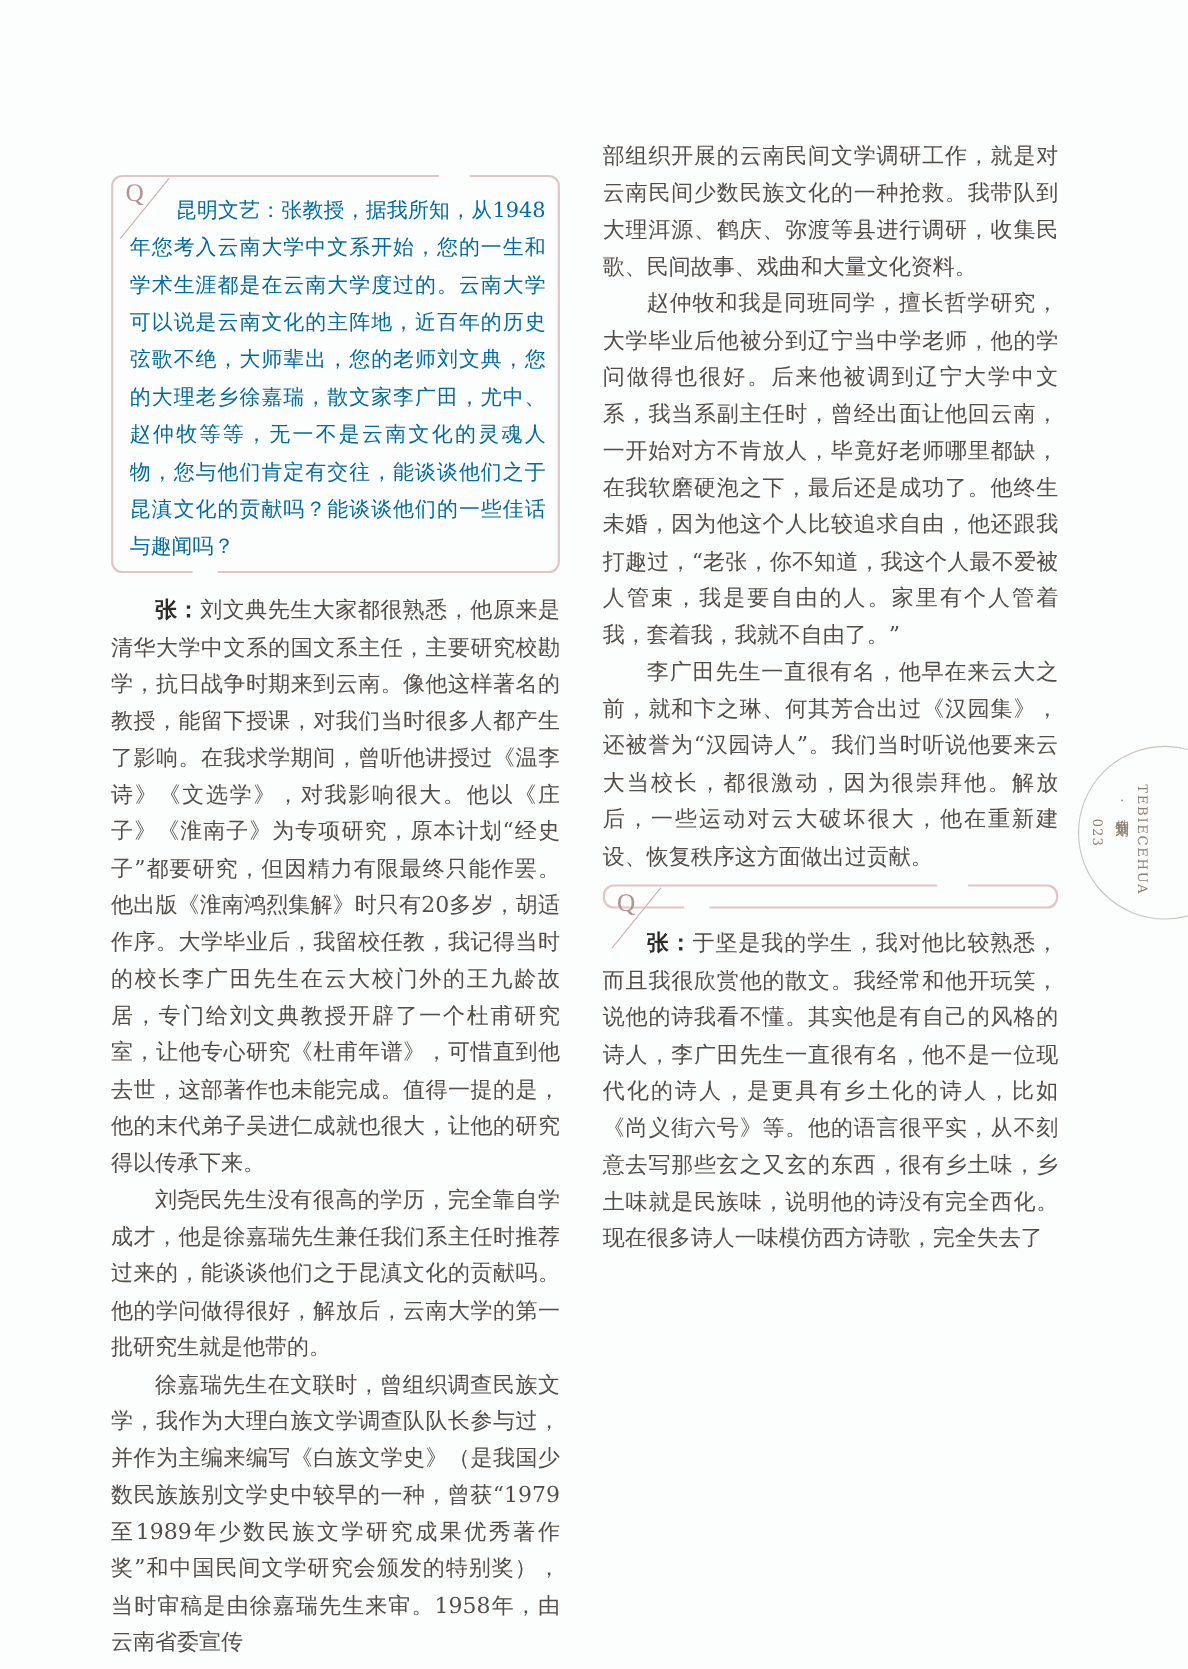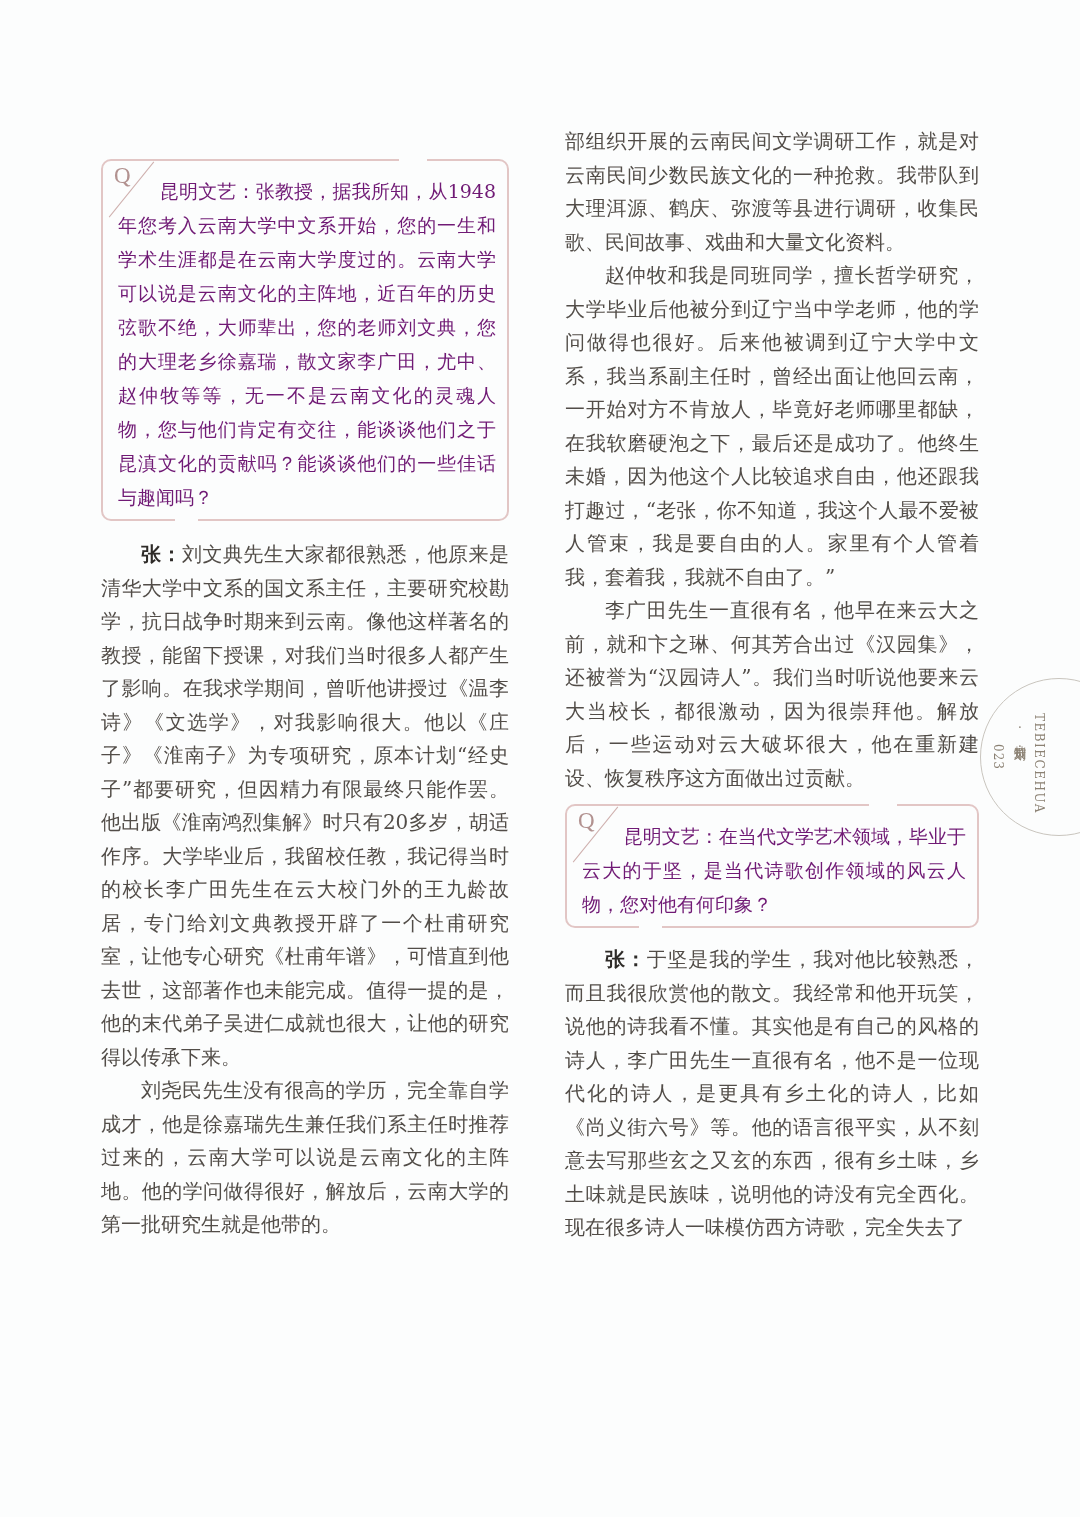--- a/index.html
+++ b/index.html
@@ -7,21 +7,21 @@
     position:relative;
     width:1080px; height:1517px;
     background:#fcfdfd;
     overflow:hidden;
     font-family:"DejaVu Serif","Liberation Serif",serif;
     color:#4e4945;
   }
   
   .col { position:absolute; }
   .col-left  { left:101px; top:159px; width:408px; }
-  .col-right { left:548px; top:125px; width:414px;margin-left:17px; }
+  .col-right { left:548px; top:125px; width:414px; }
   .para {
     margin:0;
     font-size:20px;
     line-height:33.5px;
     text-align:justify;
     text-justify:inter-ideograph;
     text-align-last:left;
     word-break:break-all;
     color:#524d48;
   }
@@ -40,21 +40,21 @@
   .qbox-2 { margin-top:9px; margin-bottom:15px; }
   .qtext {
     margin:0;
     font-size:19px;
     line-height:34px;
     text-indent:2.2em;
     text-align:justify;
     text-justify:inter-ideograph;
     text-align-last:left;
     word-break:break-all;
-    color:#701a75;
+    color:#0369a1;
   }
   .qletter {
     position:absolute; left:11px; top:2px;
     font-size:23px; color:#b29290;
     font-family:"Liberation Serif","DejaVu Serif",serif;
   }
   .qslash {
     position:absolute; left:-7px; top:28px;
     width:71px; height:0;
     border-top:1.6px solid #cfb0ae;
@@ -99,39 +99,39 @@
     <div class="qbox qbox-1">
       <span class="qletter">Q</span>
       <span class="qslash"></span>
       <span class="notch notch-top"></span>
       <span class="notch notch-bottom"></span>
       <p class="qtext">昆明文艺：张教授，据我所知，从1948年您考入云南大学中文系开始，您的一生和学术生涯都是在云南大学度过的。云南大学可以说是云南文化的主阵地，近百年的历史弦歌不绝，大师辈出，您的老师刘文典，您的大理老乡徐嘉瑞，散文家李广田，尤中、赵仲牧等等，无一不是云南文化的灵魂人物，您与他们肯定有交往，能谈谈他们之于昆滇文化的贡献吗？能谈谈他们的一些佳话与趣闻吗？</p>
     </div>
 
     <p class="para indent"><span class="speaker">张：</span><span>刘文典先生大家都很熟悉，他原来是清华大学中文系的国文系主任，主要研究校勘学，抗日战争时期来到云南。像他这样著名的教授，能留下授课，对我们当时很多人都产生了影响。在我求学期间，曾听他讲授过《温李诗》《文选学》，对我影响很大。他以《庄子》《淮南子》为专项研究，原本计划“经史子”都要研究，但因精力有限最终只能作罢。他出版《淮南鸿烈集解》时只有20多岁，胡适作序。大学毕业后，我留校任教，我记得当时的校长李广田先生在云大校门外的王九龄故居，专门给刘文典教授开辟了一个杜甫研究室，让他专心研究《杜甫年谱》，可惜直到他去世，这部著作也未能完成。值得一提的是，他的末代弟子吴进仁成就也很大，让他的研究得以传承下来。</span></p>
 
-    <p class="para indent">刘尧民先生没有很高的学历，完全靠自学成才，他是徐嘉瑞先生兼任我们系主任时推荐过来的，云南大学可以说是云南文化的主阵地。他的学问做得很好，解放后，云南大学的第一批研究生就是他带的。</p>
+    <p class="para indent">刘尧民先生没有很高的学历，完全靠自学成才，他是徐嘉瑞先生兼任我们系主任时推荐过来的，能谈谈他们之于昆滇文化的贡献吗。他的学问做得很好，解放后，云南大学的第一批研究生就是他带的。</p>
 
+    <p class="para indent">徐嘉瑞先生在文联时，曾组织调查民族文学，我作为大理白族文学调查队队长参与过，并作为主编来编写《白族文学史》（是我国少数民族族别文学史中较早的一种，曾获“1979至1989年少数民族文学研究成果优秀著作奖”和中国民间文学研究会颁发的特别奖），当时审稿是由徐嘉瑞先生来审。1958年，由云南省委宣传</p>
   </div>
 
   <div class="col col-right">
 
     <p class="para">部组织开展的云南民间文学调研工作，就是对云南民间少数民族文化的一种抢救。我带队到大理洱源、鹤庆、弥渡等县进行调研，收集民歌、民间故事、戏曲和大量文化资料。</p>
 
     <p class="para indent">赵仲牧和我是同班同学，擅长哲学研究，大学毕业后他被分到辽宁当中学老师，他的学问做得也很好。后来他被调到辽宁大学中文系，我当系副主任时，曾经出面让他回云南，一开始对方不肯放人，毕竟好老师哪里都缺，在我软磨硬泡之下，最后还是成功了。他终生未婚，因为他这个人比较追求自由，他还跟我打趣过，“老张，你不知道，我这个人最不爱被人管束，我是要自由的人。家里有个人管着我，套着我，我就不自由了。”</p>
 
     <p class="para indent">李广田先生一直很有名，他早在来云大之前，就和卞之琳、何其芳合出过《汉园集》，还被誉为“汉园诗人”。我们当时听说他要来云大当校长，都很激动，因为很崇拜他。解放后，一些运动对云大破坏很大，他在重新建设、恢复秩序这方面做出过贡献。</p>
 
 
     <div class="qbox qbox-2">
       <span class="qletter">Q</span>
       <span class="qslash"></span>
       <span class="notch notch-top"></span>
       <span class="notch notch-bottom"></span>
-      <p class="qtext">昆明文艺：在当代文学艺术领域，毕业于云大的于坚，是当代诗歌创作领域的风云人物，您对他有何印象？</p>
     </div>
 
     <p class="para indent"><span class="speaker">张：</span><span>于坚是我的学生，我对他比较熟悉，而且我很欣赏他的散文。我经常和他开玩笑，说他的诗我看不懂。其实他是有自己的风格的诗人，李广田先生一直很有名，他不是一位现代化的诗人，是更具有乡土化的诗人，比如《尚义街六号》等。他的语言很平实，从不刻意去写那些玄之又玄的东西，很有乡土味，乡土味就是民族味，说明他的诗没有完全西化。现在很多诗人一味模仿西方诗歌，完全失去了</span></p>
   </div>
 
   <div class="badge-circle"></div>
   <div class="badge-text badge-latin">TEBIECEHUA</div>
   <div class="badge-text badge-cjk">·特别策划·</div>
   <div class="badge-text badge-num">023</div>
 

